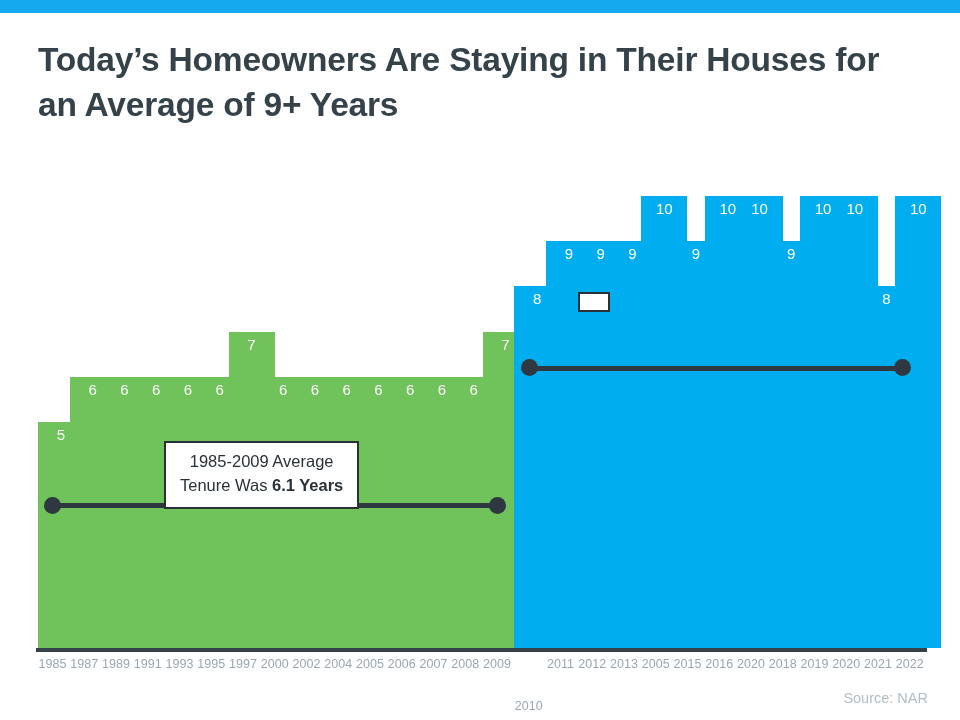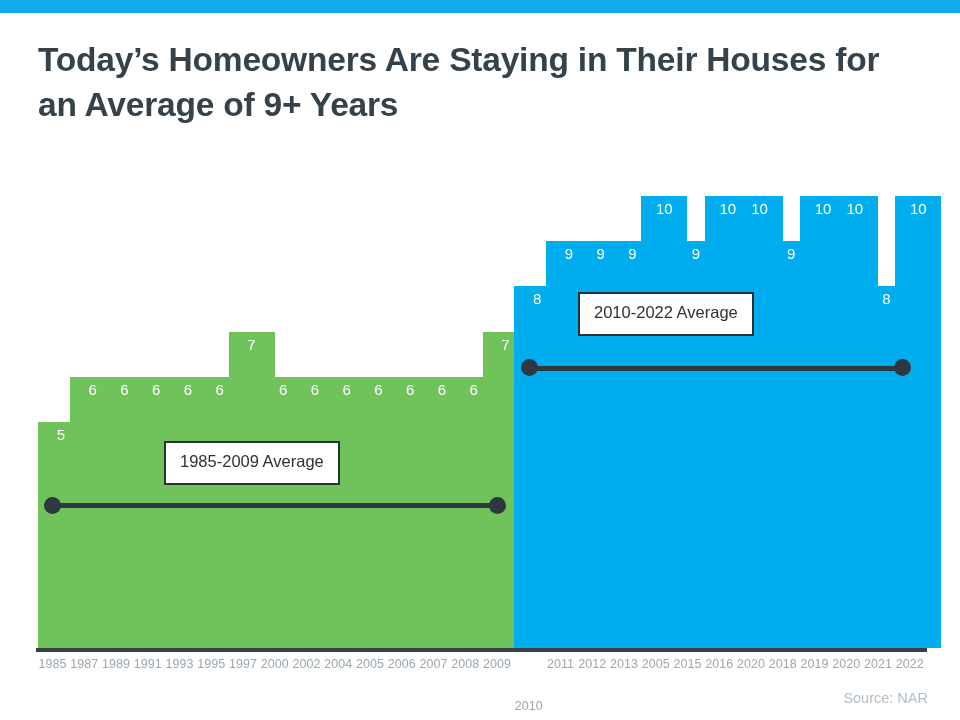--- a/index.html
+++ b/index.html
@@ -250,20 +250,20 @@
   <div class="connector-line" id="conn-green-line"></div>
   <div class="connector-dot" id="conn-green-dot-left"></div>
   <div class="connector-dot" id="conn-green-dot-right"></div>
 
   <div class="connector-line" id="conn-blue-line"></div>
   <div class="connector-dot" id="conn-blue-dot-left"></div>
   <div class="connector-dot" id="conn-blue-dot-right"></div>
 
   <div class="callout" id="callout-green">
     <div>1985-2009 Average</div>
+    <div><span>Tenure Was </span><span class="bold">6.1 Years</span></div>
   </div>
 
   <div class="callout" id="callout-blue">
-    <div>2010-2022 Average</div>
   </div>
 </div>
 
 <div id="source-note">Source: NAR</div>
 
 </body></html>

